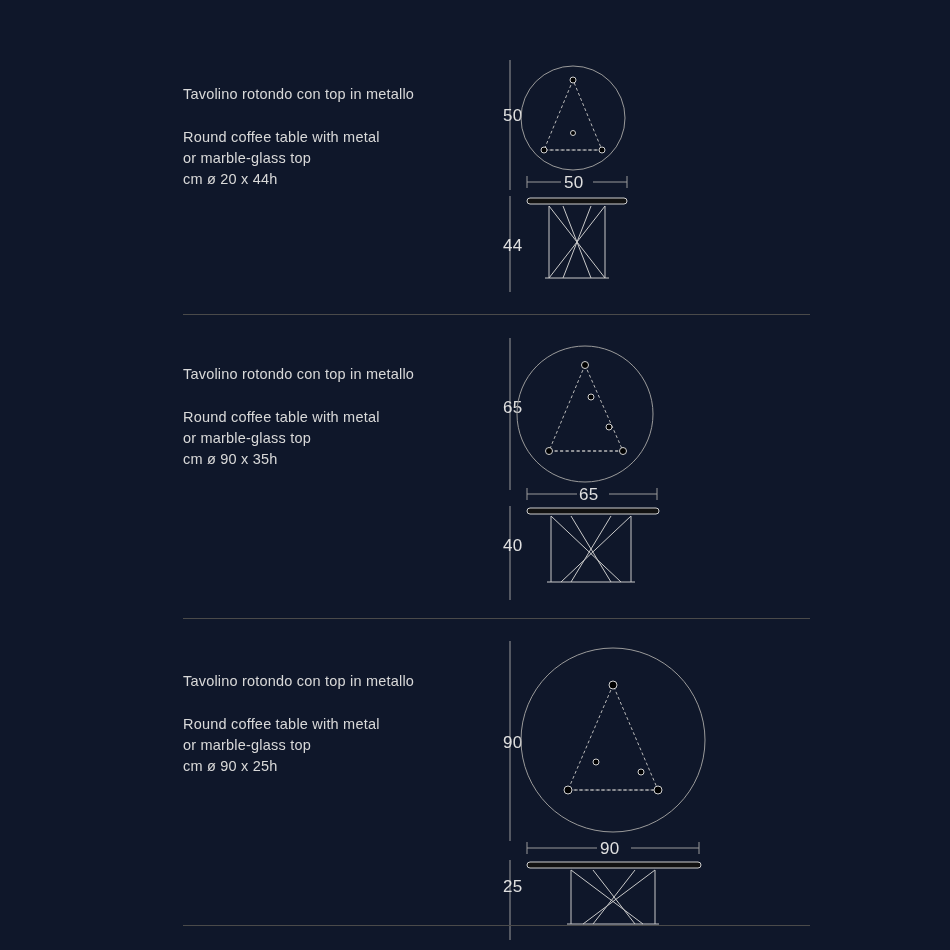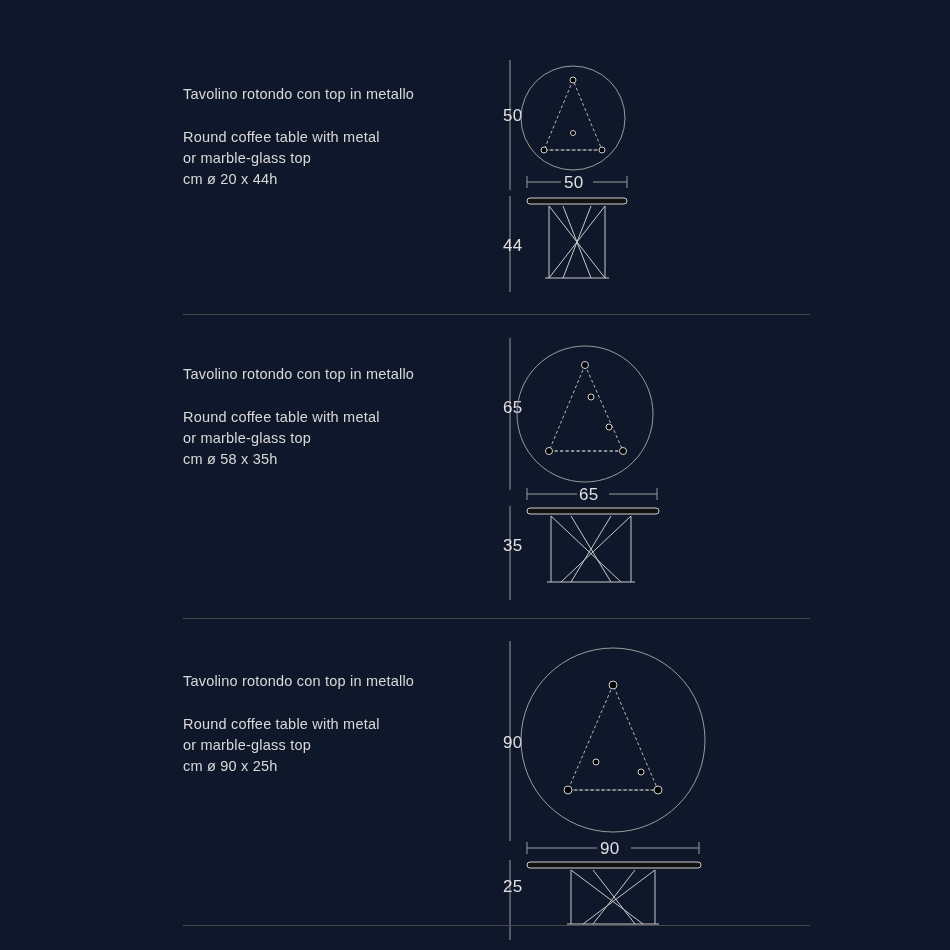--- a/index.html
+++ b/index.html
@@ -132,21 +132,21 @@
     <div class="row-sep" style="top:314px;"></div>
   </div>
 
   <div class="row" style="top:320px;height:300px;">
 
     <div class="desc" style="top:44px;">
       <span>Tavolino rotondo con top in metallo</span>
       <span class="gap"></span>
       <span>Round coffee table with metal</span><br>
       <span>or marble-glass top</span><br>
-      <span>cm ø 58 x 35h</span>
+      <span>cm ø 90 x 35h</span>
     </div>
 
     <div class="drawing" style="left:500px;top:18px;">
       <svg width="20" height="152">
         <line class="thin" x1="10" y1="0" x2="10" y2="152"></line>
       </svg>
     </div>
     <div class="dimlabel" style="left:503px;top:78px;">65</div>
 
     <div class="drawing" style="left:513px;top:19px;">
@@ -255,14 +255,14 @@
           <line x1="44" y1="68" x2="136" y2="68"></line>
         </g>
       </svg>
     </div>
 
     <div class="row-sep" style="top:305px;"></div>
   </div>
 
 </div>
 
-<div class="dimlabel" style="position:absolute;left:503px;top:536px;">35</div>
+<div class="dimlabel" style="position:absolute;left:503px;top:536px;">40</div>
 <div class="dimlabel" style="position:absolute;left:503px;top:877px;">25</div>
 
 </body></html>

